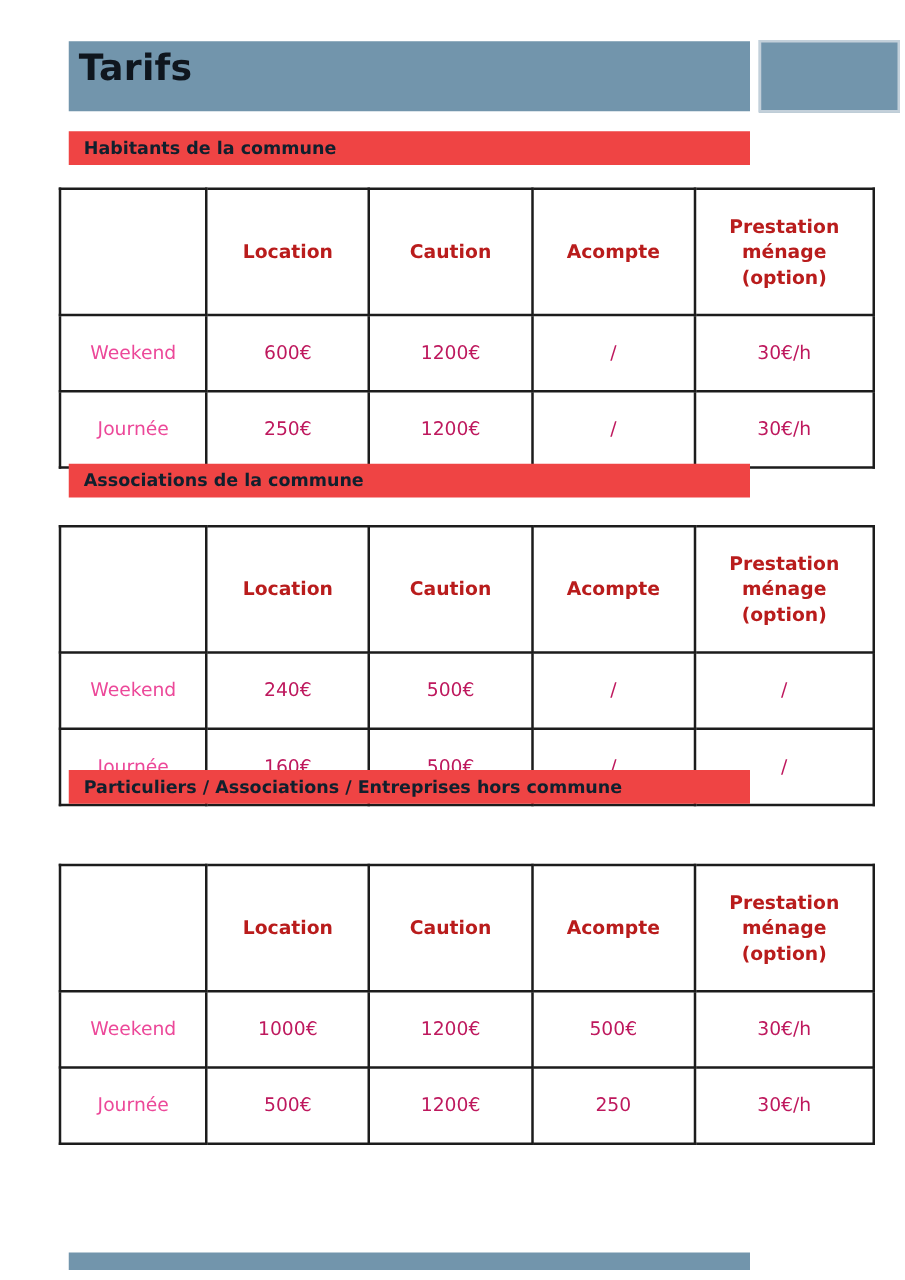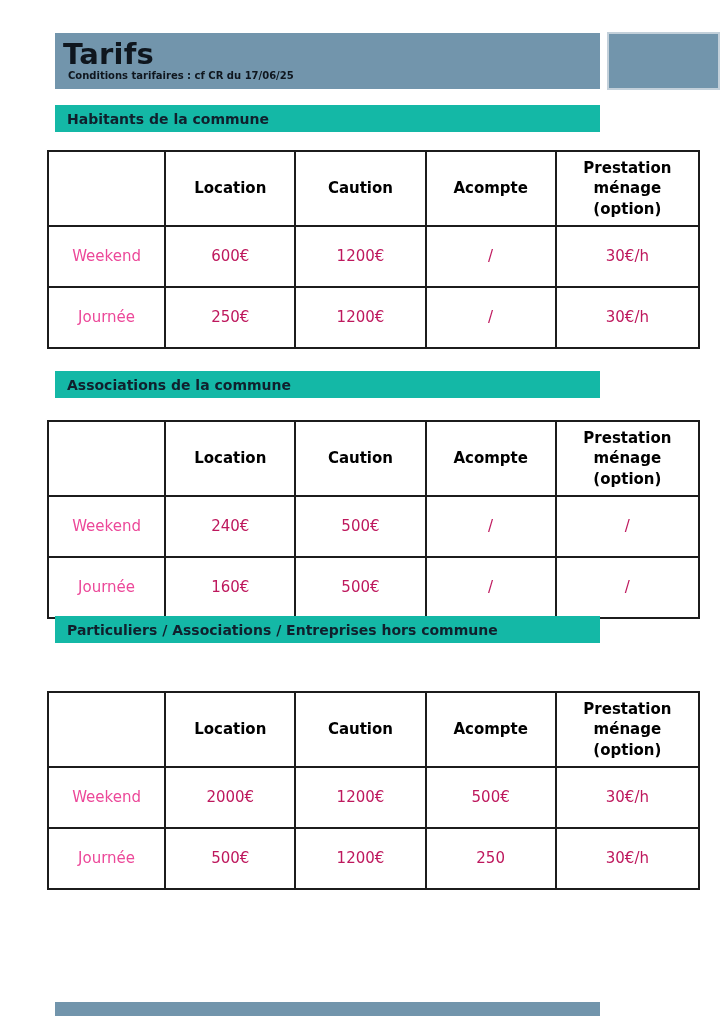--- a/index.html
+++ b/index.html
@@ -56,21 +56,21 @@
     background: #7295ac;
     border: 2px solid #c3d0da;
   }
 
   
   .section-bar {
     position: absolute;
     left: 55px;
     width: 545px;
     height: 27px;
-    background: #14b8a6;
+    background: #ef4444;
     display: flex;
     align-items: center;
     padding-left: 12px;
   }
   .section-bar span {
     font-size: 14px;
     font-weight: bold;
     color: #10202d;
   }
   #bar-1 { top: 105px; }
@@ -92,22 +92,22 @@
 
   table.tariff th, table.tariff td {
     border: 2px solid #1c1c1c;
     text-align: center;
     vertical-align: middle;
     font-size: 15px;
   }
   table.tariff thead th {
     height: 64px;
     font-weight: bold;
-    color: #000000;
-    padding: 6px 10px;
+    color: #b91c1c;
+    padding: 19px 10px;
     line-height: 1.35;
   }
   table.tariff tbody th {
     font-weight: normal;
     color: #ec4899;
   }
   table.tariff tbody tr { height: 61px; }
   table.tariff td { color: #be185d; }
 
   col.c-label { width: 18%; }
@@ -127,21 +127,20 @@
   }
 </style>
 </head>
 <body>
 
 <div class="page">
 
   <div class="header-row">
     <div class="header-bar">
       <h1>Tarifs</h1>
-      <div class="header-subtitle">Conditions tarifaires : cf CR du 17/06/25</div>
     </div>
     <div class="accent-block"></div>
   </div>
 
   <div class="section-bar" id="bar-1">
     <span>Habitants de la commune</span>
   </div>
   <table class="tariff" id="table-1">
     <colgroup>
       <col class="c-label">
@@ -231,21 +230,21 @@
         <th></th>
         <th>Location</th>
         <th>Caution</th>
         <th>Acompte</th>
         <th>Prestation ménage (option)</th>
       </tr>
     </thead>
     <tbody>
       <tr>
         <th>Weekend</th>
-        <td>2000€</td>
+        <td>1000€</td>
         <td>1200€</td>
         <td>500€</td>
         <td>30€/h</td>
       </tr>
       <tr>
         <th>Journée</th>
         <td>500€</td>
         <td>1200€</td>
         <td>250</td>
         <td>30€/h</td>

